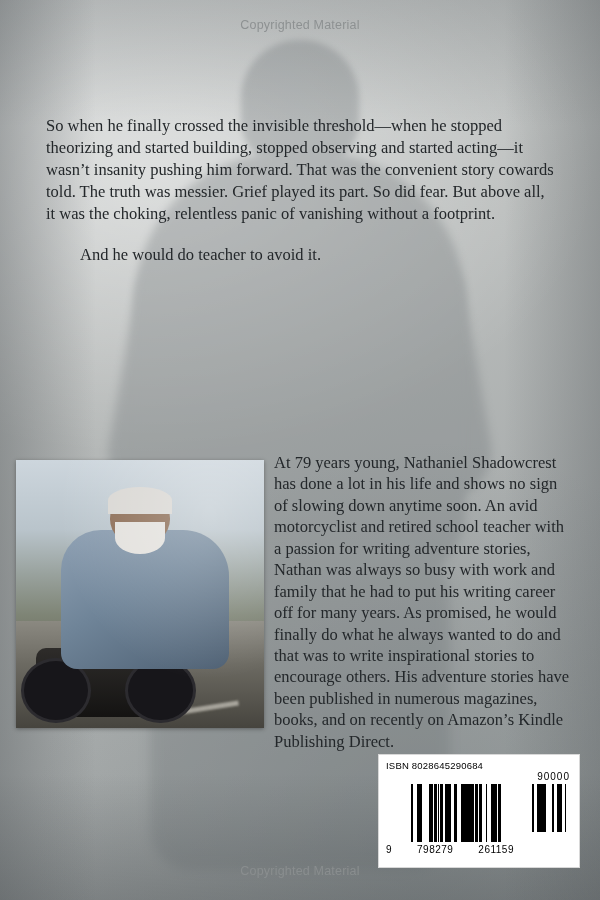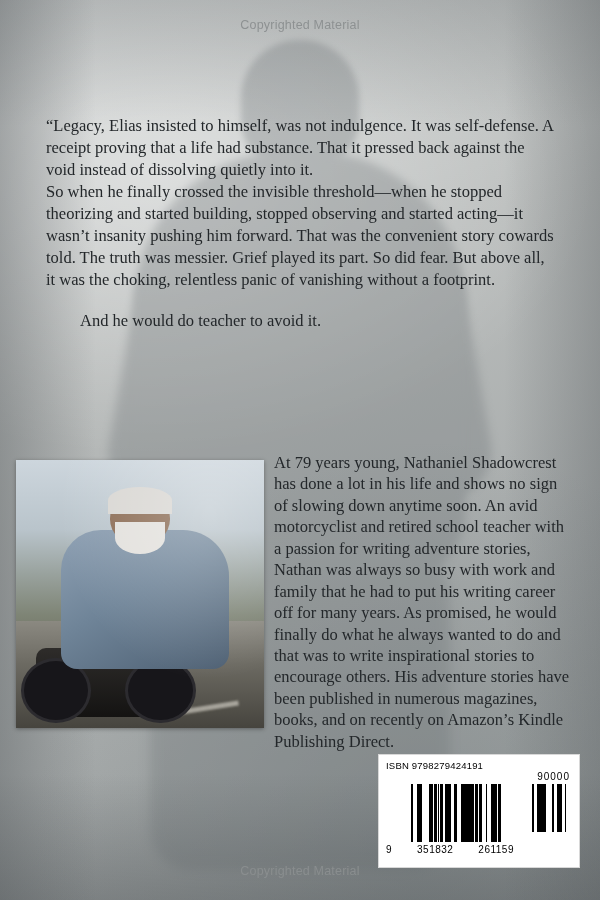--- a/index.html
+++ b/index.html
@@ -342,21 +342,20 @@
     <div class="sil-legs"></div>
   </div>
 
   <div class="vignette"></div>
 
   <div class="content">
 
     <div class="watermark top">Copyrighted Material</div>
 
     <div class="blurb">
-      <p>“Legacy, Elias insisted to himself, was not indulgence. It was self-defense. A receipt proving that a life had substance. That it pressed back against the void instead of dissolving quietly into it.</p>
       <p>So when he finally crossed the invisible threshold—when he stopped theorizing and started building, stopped observing and started acting—it wasn’t insanity pushing him forward. That was the convenient story cowards told. The truth was messier. Grief played its part. So did fear. But above all, it was the choking, relentless panic of vanishing without a footprint.</p>
       <p class="indent gap">And he would do teacher to avoid it.</p>
     </div>
 
     <div class="bio-wrap">
       <div class="author-photo">
         <div class="ph-sky"></div>
         <div class="ph-road"></div>
         <div class="ph-road-line"></div>
         <div class="ph-bike"></div>
@@ -365,21 +364,21 @@
         <div class="ph-rider-body"></div>
         <div class="ph-rider-head"></div>
         <div class="ph-rider-hair"></div>
         <div class="ph-rider-beard"></div>
         <div class="ph-glare"></div>
       </div>
       <div class="bio-text">At 79 years young, Nathaniel Shadowcrest has done a lot in his life and shows no sign of slowing down anytime soon. An avid motorcyclist and retired school teacher with a passion for writing adventure stories, Nathan was always so busy with work and family that he had to put his  writing career off for many years. As promised, he would finally do what he always wanted to do and that was to write inspirational stories to encourage others. His adventure stories have been published in numerous magazines, books, and on recently on Amazon’s Kindle Publishing Direct.</div>
     </div>
 
     <div class="barcode-box">
-      <div class="isbn-line">ISBN 9798279424191</div>
+      <div class="isbn-line">ISBN 8028645290684</div>
       <div class="addon-row">
         <div class="addon-digits">90000</div>
       </div>
       <div class="bars">
         <div class="main" id="bars-main">
             <div class="bar" style="width:1px;background:transparent;height:100%;"></div>
             <div class="bar" style="width:3px;background:transparent;height:100%;"></div>
             <div class="bar" style="width:2px;background:transparent;height:100%;"></div>
             <div class="bar" style="width:1px;background:transparent;height:100%;"></div>
             <div class="bar" style="width:1px;background:transparent;height:100%;"></div>
@@ -461,21 +460,21 @@
             <div class="bar" style="width:2px;background:#000;height:82%;"></div>
             <div class="bar" style="width:2px;background:#000;height:82%;"></div>
             <div class="bar" style="width:3px;background:transparent;height:82%;"></div>
             <div class="bar" style="width:1px;background:#000;height:82%;"></div>
             <div class="bar" style="width:2px;background:transparent;height:82%;"></div>
             <div class="bar" style="width:2px;background:transparent;height:82%;"></div>
           </div>
       </div>
       <div class="digits">
         <span>9</span>
-        <span>351832</span>
+        <span>798279</span>
         <span>261159</span>
       </div>
     </div>
 
     <div class="watermark bottom">Copyrighted Material</div>
 
   </div>
 </div>
 
 </body></html>

